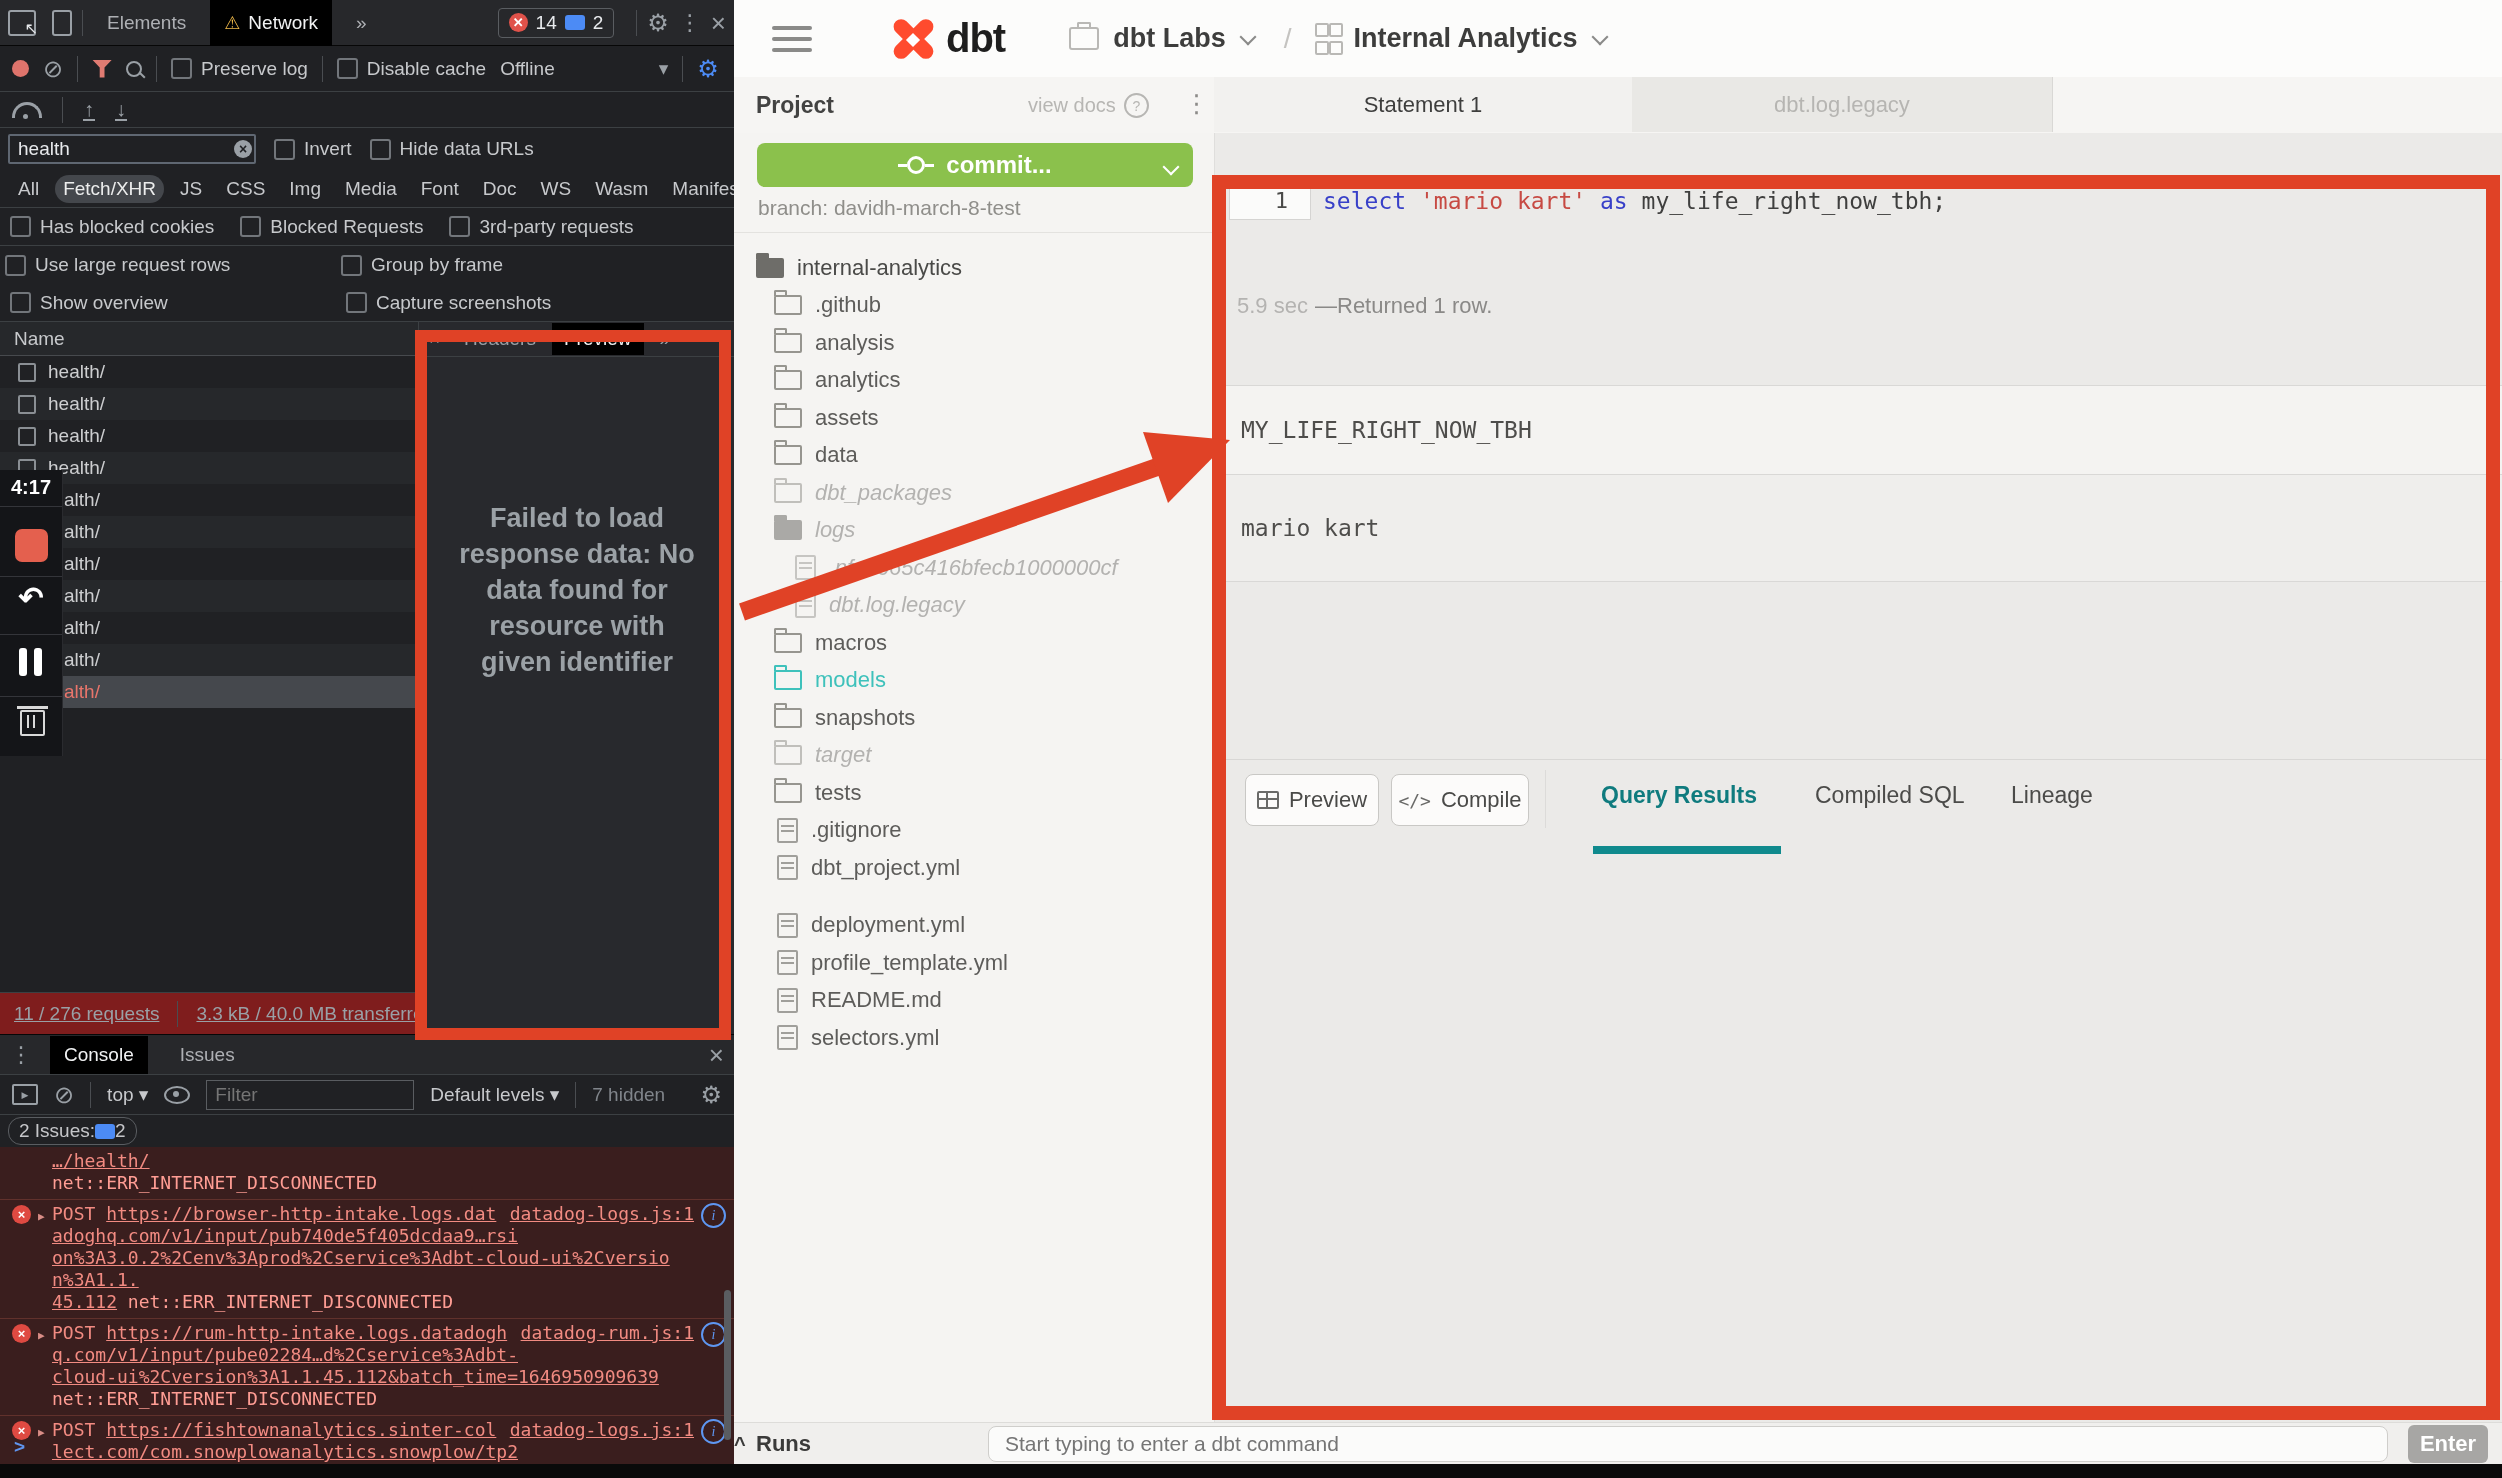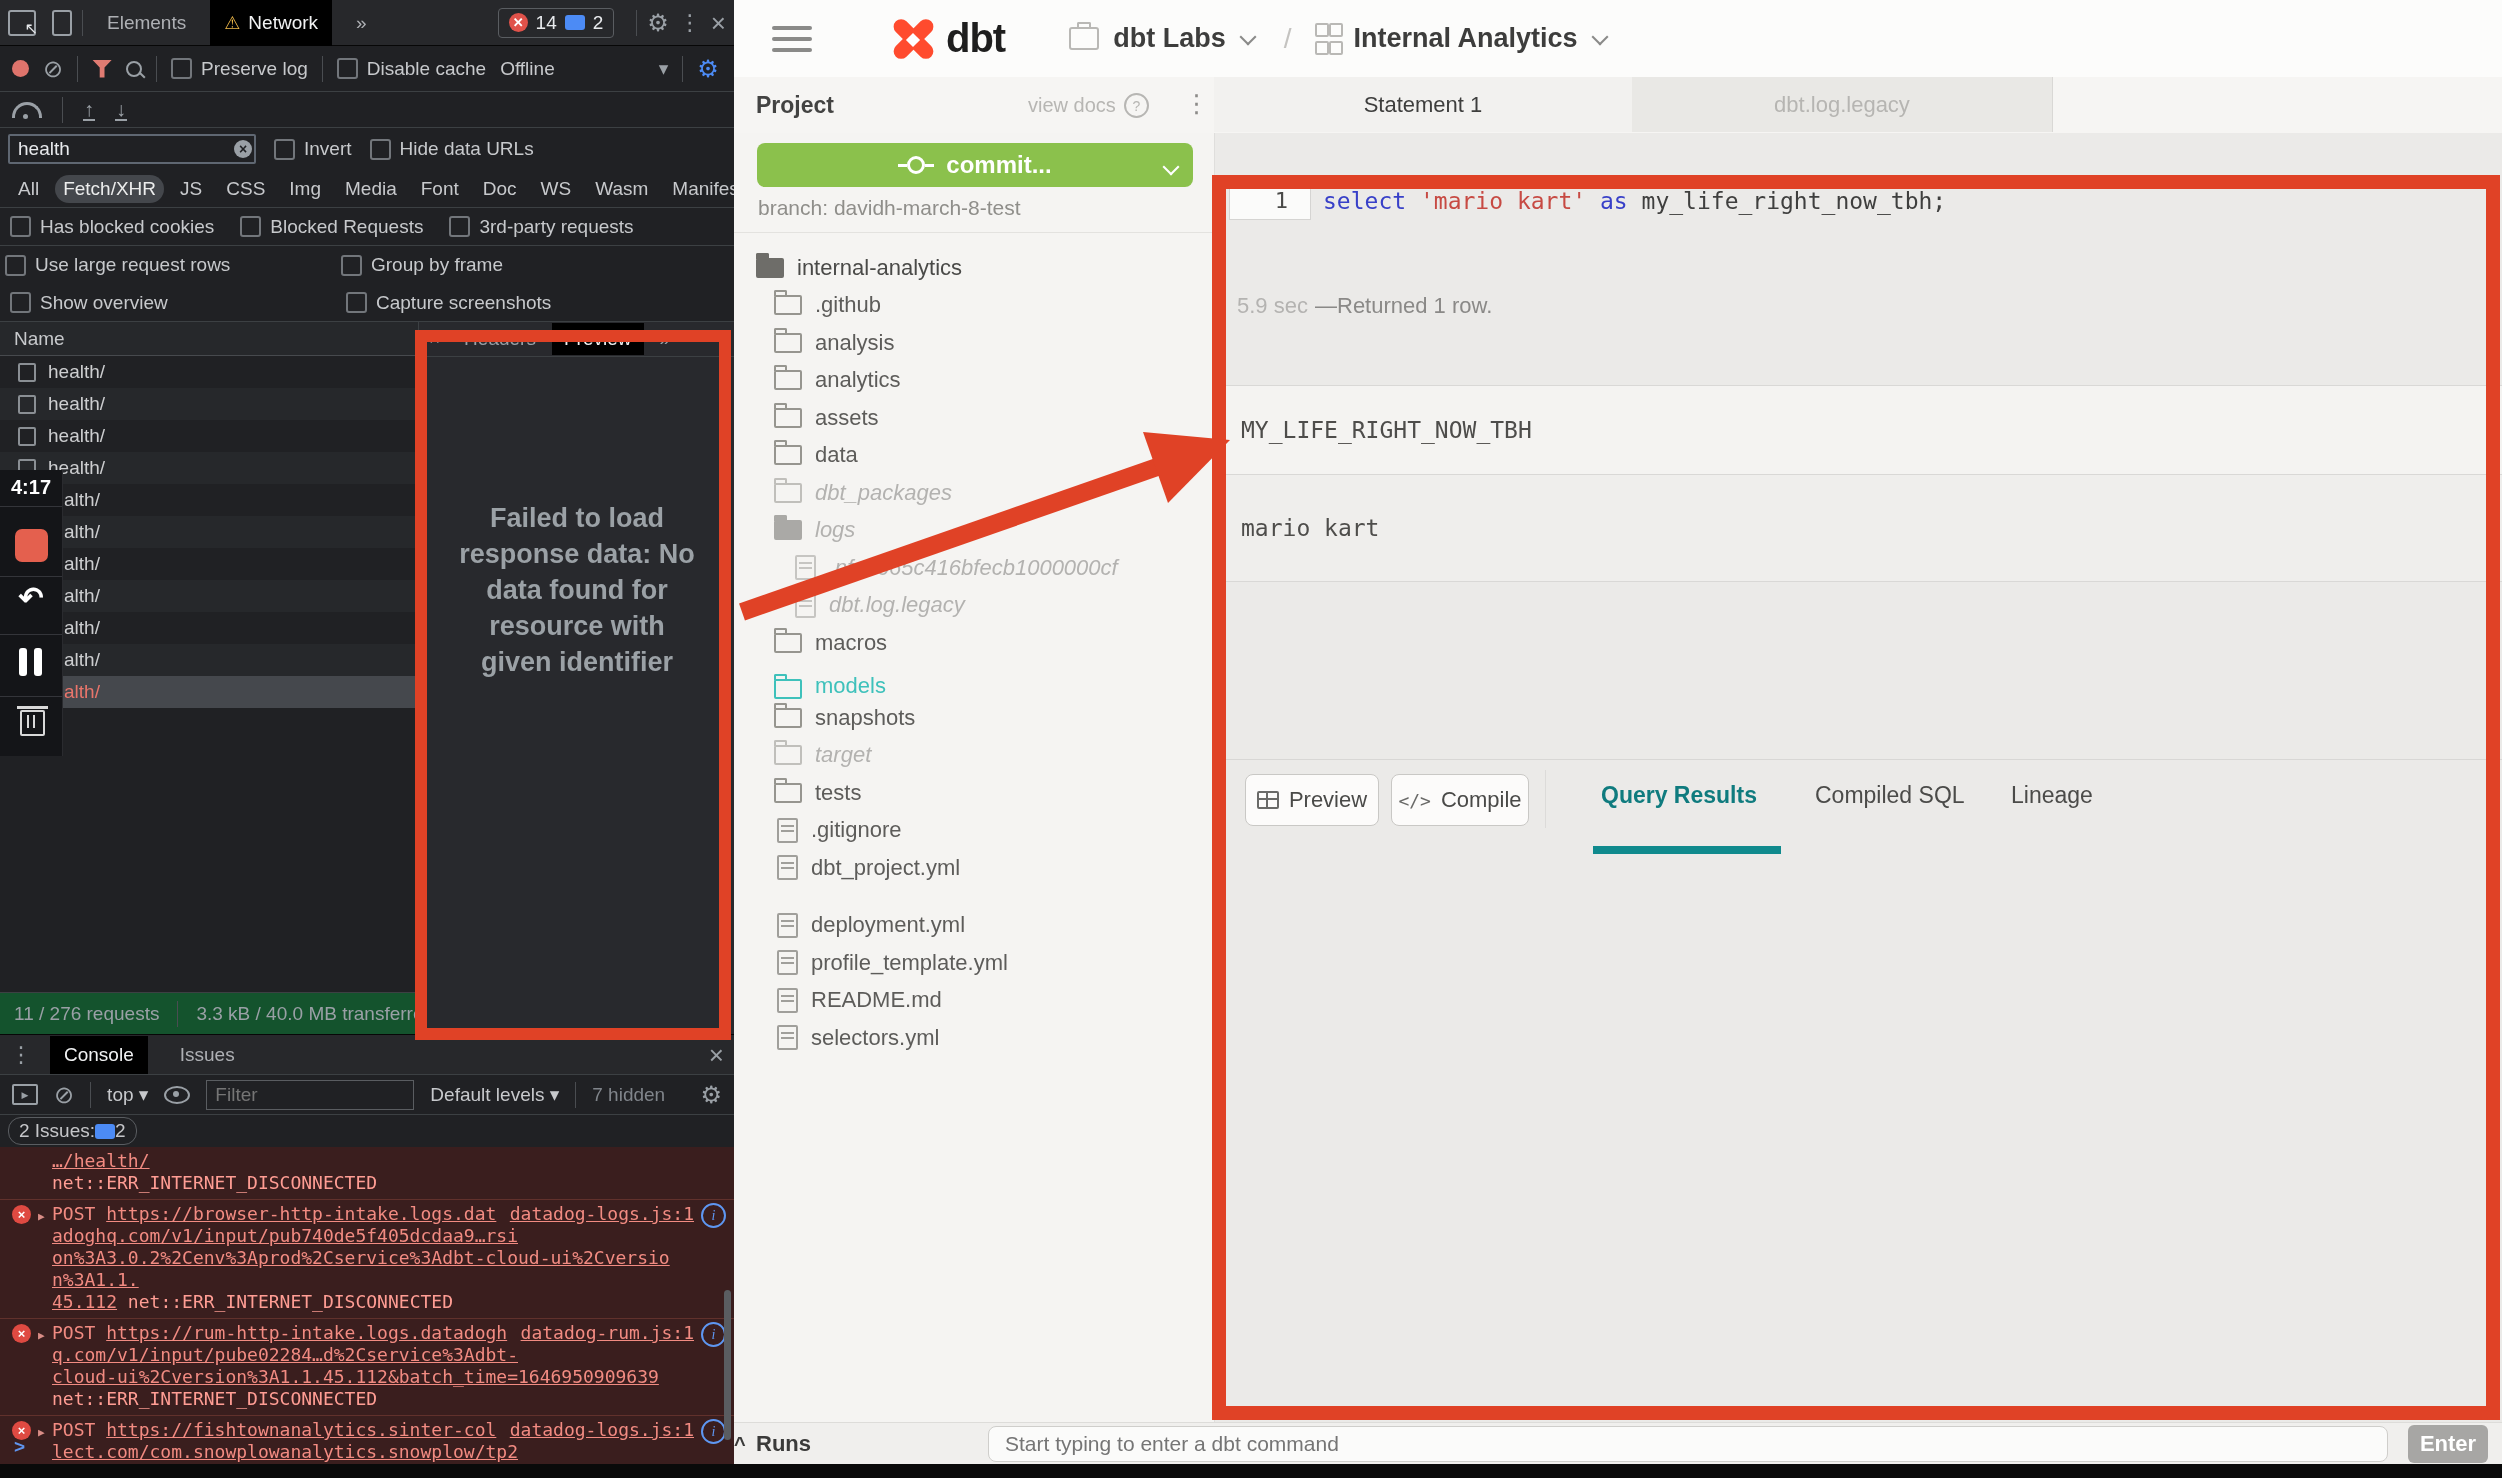--- a/index.html
+++ b/index.html
@@ -43,21 +43,21 @@
   #dt-opts2{top:284px;height:38px;padding:0 10px;border-bottom:1px solid #3c4043;}
   .optcell{display:flex;align-items:center;gap:9px;width:336px;}
   #dt-namehdr{top:322px;height:34px;width:418px;border-bottom:1px solid #474a4e;padding:0 14px;color:#c7c9cc;background:#26282b;}
   #req-rows{top:356px;left:0;width:418px;}
   .req-row{height:32px;display:flex;align-items:center;font-size:19px;color:#cdced0;position:relative;}
   .req-row.odd{background:#26282b;}
   .req-row.selected{background:#45484d;}
   .req-row.selected .req-label{color:#e9756b;}
   .doc-ic{width:14px;height:15px;border:2px solid #8a8f94;border-radius:2px;margin:0 12px 0 18px;flex:none;}
   .req-label.noicon{margin-left:64px;}
-  #dt-summary{top:992px;height:42px;border-top:1px solid #3c4043;background:#14532d;padding:0 14px;gap:18px;color:#9aa0a6;}
+  #dt-summary{top:992px;height:42px;border-top:1px solid #3c4043;background:#7f1d1d;padding:0 14px;gap:18px;color:#9aa0a6;text-decoration:underline;}
   
   #detail-panel{left:418px;top:322px;width:316px;height:712px;background:#28292d;border-left:1px solid #3c4043;}
   #detail-tabs{position:absolute;top:0;left:0;width:316px;height:34px;display:flex;align-items:center;gap:4px;
     border-bottom:1px solid #3c4043;color:#9aa0a6;font-size:19px;}
   .det-tab{padding:5px 12px;}
   .det-tab.active{background:#000;color:#f1f2f3;}
   #preview-msg{position:absolute;left:32px;top:178px;width:252px;text-align:center;color:#9ba1a6;
     font-size:27px;font-weight:bold;line-height:36px;}
   
   #console-tabs{top:1034px;height:41px;background:#27282b;border-top:1px solid #070707;border-bottom:1px solid #3c4043;padding:0 10px;gap:18px;}
@@ -528,21 +528,21 @@
             <span>.nfc3665c416bfecb1000000cf</span>
           </div>
           <div class="tree-row muted" style="padding-left: 58px;">
             <span class="ic-file"></span>
             <span>dbt.log.legacy</span>
           </div>
           <div class="tree-row " style="padding-left: 40px;">
             <span class="ic-folder"></span>
             <span>macros</span>
           </div>
-          <div class="tree-row accent" style="padding-left: 40px; align-items: flex-end;">
+          <div class="tree-row accent" style="padding-left: 40px;">
             <span class="ic-folder accent"></span>
             <span>models</span>
           </div>
           <div class="tree-row " style="padding-left: 40px;">
             <span class="ic-folder"></span>
             <span>snapshots</span>
           </div>
           <div class="tree-row muted" style="padding-left: 40px;">
             <span class="ic-folder"></span>
             <span>target</span>

